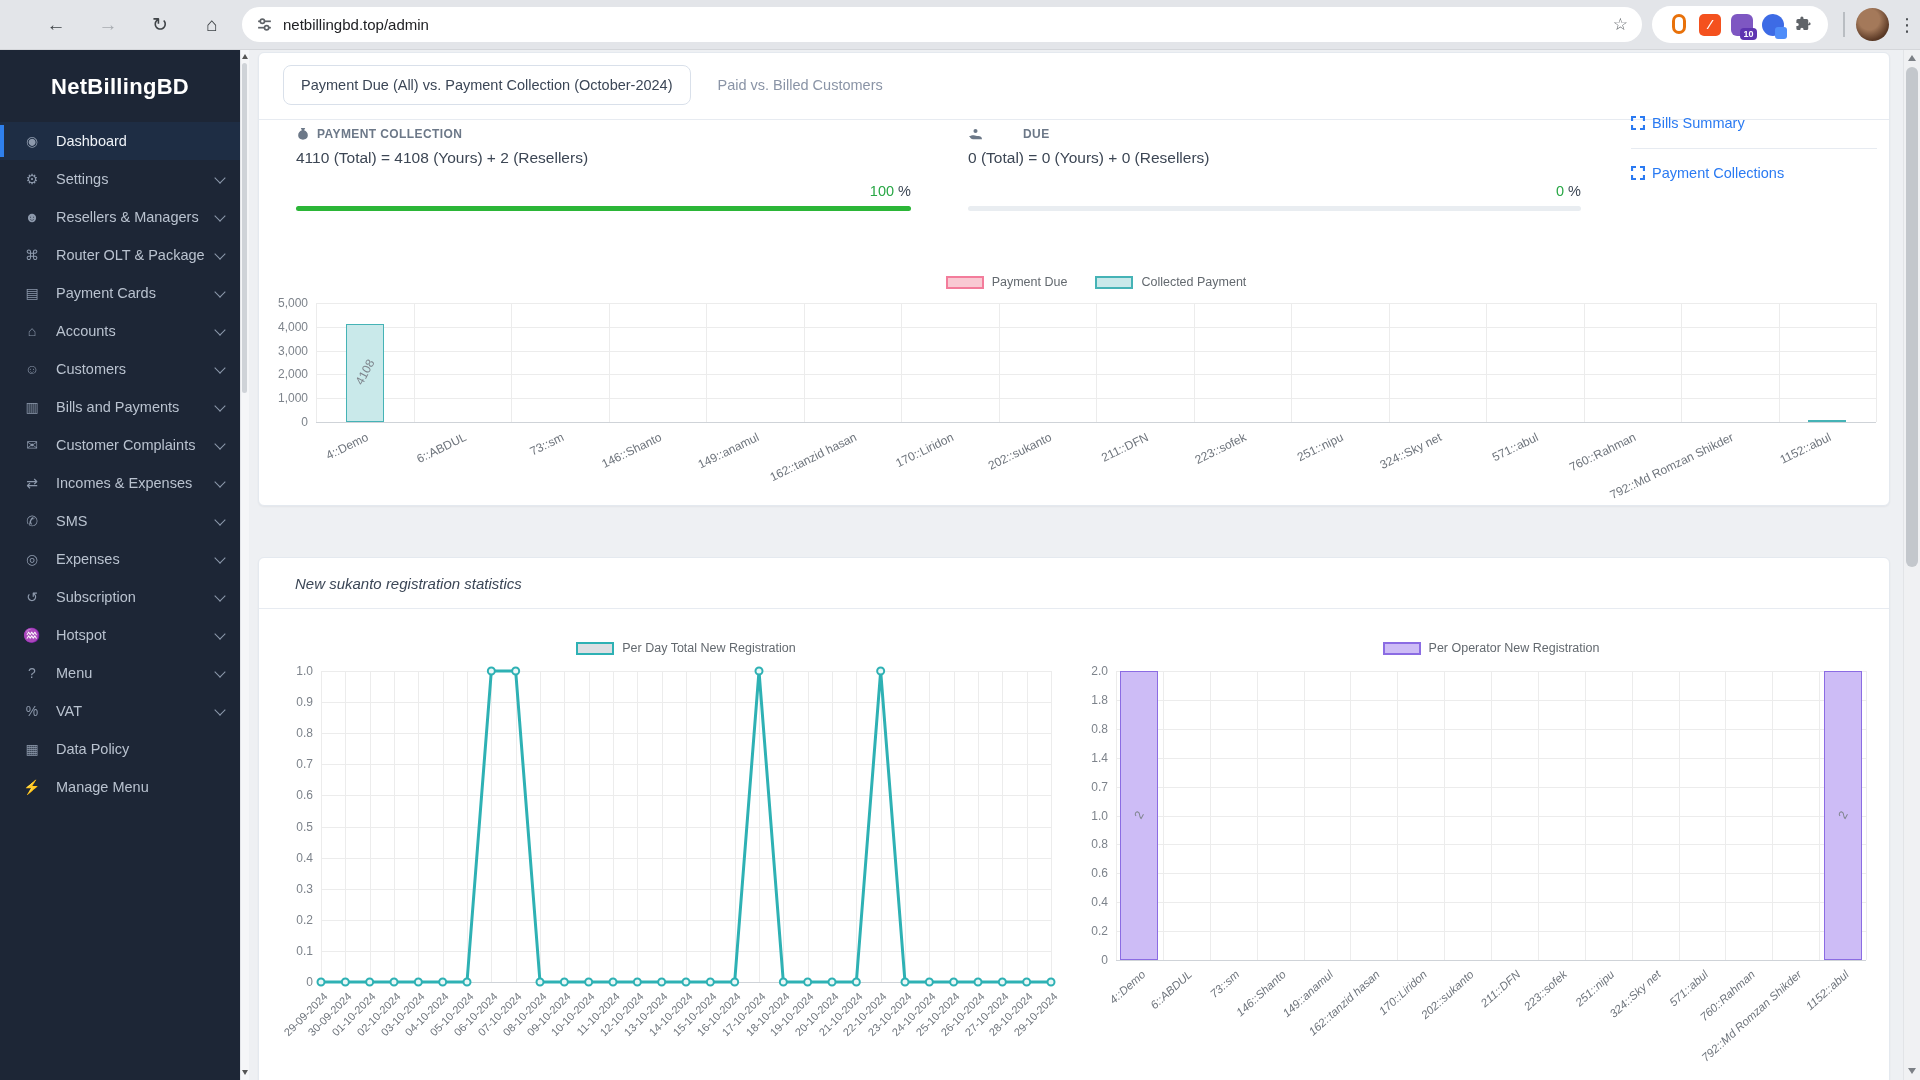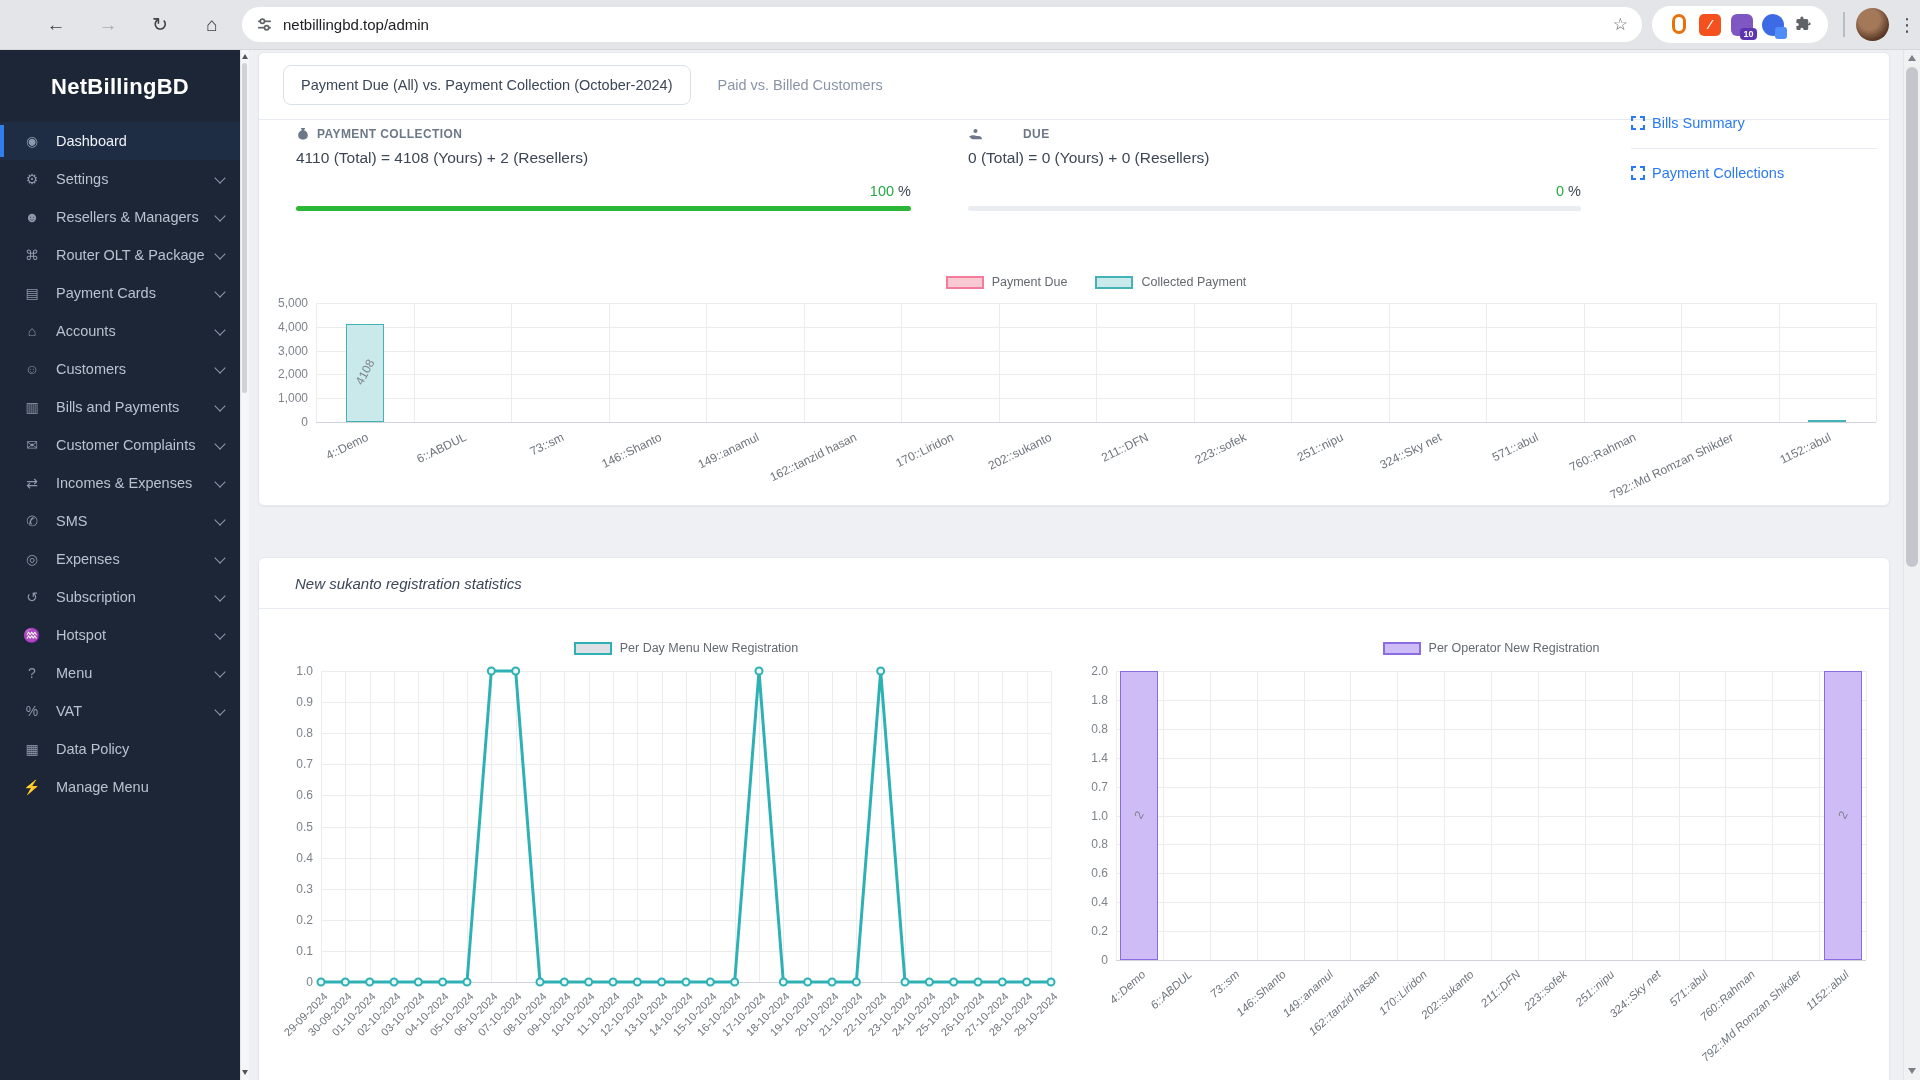--- a/index.html
+++ b/index.html
@@ -346,21 +346,21 @@
     <div class="xlab" style="right: 159.25px; top: 377px; font-size: 12px; transform: rotate(-26deg);">792::Md Romzan Shikder</div>
     <div class="xlab" style="right: 61.75px; top: 377px; font-size: 12px; transform: rotate(-26deg);">1152::abul</div>
   </section>
 
 <section class="card" id="card2">
   <div id="reg-title">New sukanto registration statistics</div>
   <div id="reg-divider"></div>
   <div class="legend" id="legend2" style="left:62px;top:83px;width:730px;">
       <span class="leg-item">
         <span class="leg-swatch" style="background: rgb(220, 223, 227); border-color: rgb(46, 177, 180);"></span>
-        <span class="leg-label">Per Day Menu New Registration</span>
+        <span class="leg-label">Per Day Total New Registration</span>
       </span>
     </div>
   <div class="legend" id="legend3" style="left:857px;top:83px;width:750px;">
       <span class="leg-item">
         <span class="leg-swatch" style="background: rgb(205, 188, 246); border-color: rgb(139, 108, 227);"></span>
         <span class="leg-label">Per Operator New Registration</span>
       </span>
     </div>
 <div class="ytick" style="left: 4px; top: 106px; width: 50px;">1.0</div>
     <div class="hline" style="left: 62px; top: 113px; width: 730px;"></div>

